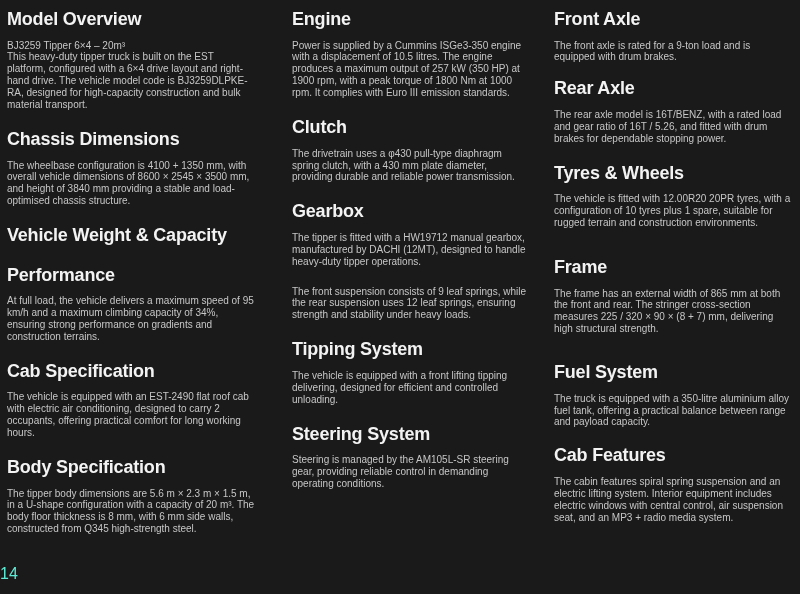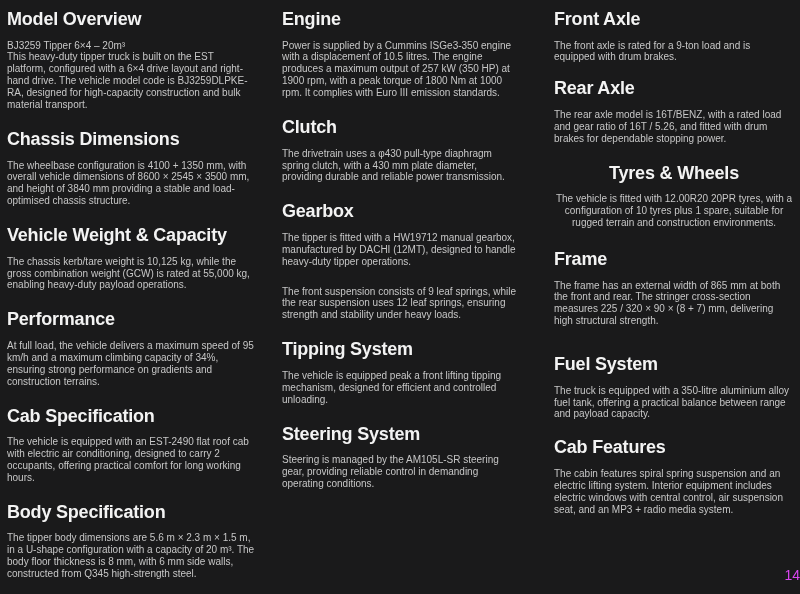--- a/index.html
+++ b/index.html
@@ -9,70 +9,69 @@
     font-family: "Liberation Sans", sans-serif;
     overflow: hidden;
   }
   .page {
     position: relative;
     width: 800px; height: 594px;
     background: #1a1a1b;
   }
   .col { position: absolute; top: 9px; }
   .col-1 { left: 7px;   width: 248px; }
-  .col-2 { left: 282px; width: 236px; }
+  .col-2 { left: 292px; width: 236px; }
   .col-3 { left: 554px; width: 240px; }
   .section { margin-bottom: 18px; }
   .section h2 {
     margin: 0 0 9px 0;
     font-size: 18px;
     line-height: 1.2;
     font-weight: 700;
     letter-spacing: -0.2px;
     color: #f3f3f3;
   }
   .section p {
     margin: 0;
     font-size: 10px;
     line-height: 1.19;
     color: #c7c7c7;
     white-space: pre-line;
   }
   
   .col-3 .section:nth-child(1) { margin-bottom: 15px; }
   .col-3 .section:nth-child(2) { }
-  .col-3 .section:nth-child(3) { margin-bottom: 20px; text-align: center; }
+  .col-3 .section:nth-child(3) { margin-bottom: 28px; }
   .col-3 .section:nth-child(4) { margin-bottom: 27px; }
   .col-3 .section:nth-child(5) { margin-bottom: 17px; }
   .page-number {
     position: absolute;
     left: 0; right: 0; bottom: 11px;
-    text-align: right;
-    font-size: 14px;
-    color: #d946ef;
+    text-align: left;
+    font-size: 16px;
+    color: #5eead4;
   }
 </style>
 </head>
 <body>
 
 <div class="page">
 
   <div class="col col-1">
     <div class="section">
       <h2>Model Overview</h2>
       <p>BJ3259 Tipper 6×4 – 20m³
 This heavy-duty tipper truck is built on the EST platform, configured with a 6×4 drive layout and right-hand drive. The vehicle model code is BJ3259DLPKE-RA, designed for high-capacity construction and bulk material transport.</p>
     </div>
     <div class="section">
       <h2>Chassis Dimensions</h2>
       <p>The wheelbase configuration is 4100 + 1350 mm, with overall vehicle dimensions of 8600 × 2545 × 3500 mm, and height of 3840 mm providing a stable and load-optimised chassis structure.</p>
     </div>
     <div class="section">
       <h2>Vehicle Weight &amp; Capacity</h2>
-      <p>The chassis kerb/tare weight is 10,125 kg, while the gross combination weight (GCW) is rated at 55,000 kg, enabling heavy-duty payload operations.</p>
     </div>
     <div class="section">
       <h2>Performance</h2>
       <p>At full load, the vehicle delivers a maximum speed of 95 km/h and a maximum climbing capacity of 34%, ensuring strong performance on gradients and construction terrains.</p>
     </div>
     <div class="section">
       <h2>Cab Specification</h2>
       <p>The vehicle is equipped with an EST-2490 flat roof cab with electric air conditioning, designed to carry 2 occupants, offering practical comfort for long working hours.</p>
     </div>
     <div class="section">
@@ -92,21 +91,21 @@
     </div>
     <div class="section">
       <h2>Gearbox</h2>
       <p>The tipper is fitted with a HW19712 manual gearbox, manufactured by DACHI (12MT), designed to handle heavy-duty tipper operations.</p>
     </div>
     <div class="section">
       <p>The front suspension consists of 9 leaf springs, while the rear suspension uses 12 leaf springs, ensuring strength and stability under heavy loads.</p>
     </div>
     <div class="section">
       <h2>Tipping System</h2>
-      <p>The vehicle is equipped peak a front lifting tipping mechanism, designed for efficient and controlled unloading.</p>
+      <p>The vehicle is equipped with a front lifting tipping delivering, designed for efficient and controlled unloading.</p>
     </div>
     <div class="section">
       <h2>Steering System</h2>
       <p>Steering is managed by the AM105L-SR steering gear, providing reliable control in demanding operating conditions.</p>
     </div>
   </div>
 
   <div class="col col-3">
     <div class="section">
       <h2>Front Axle</h2>

